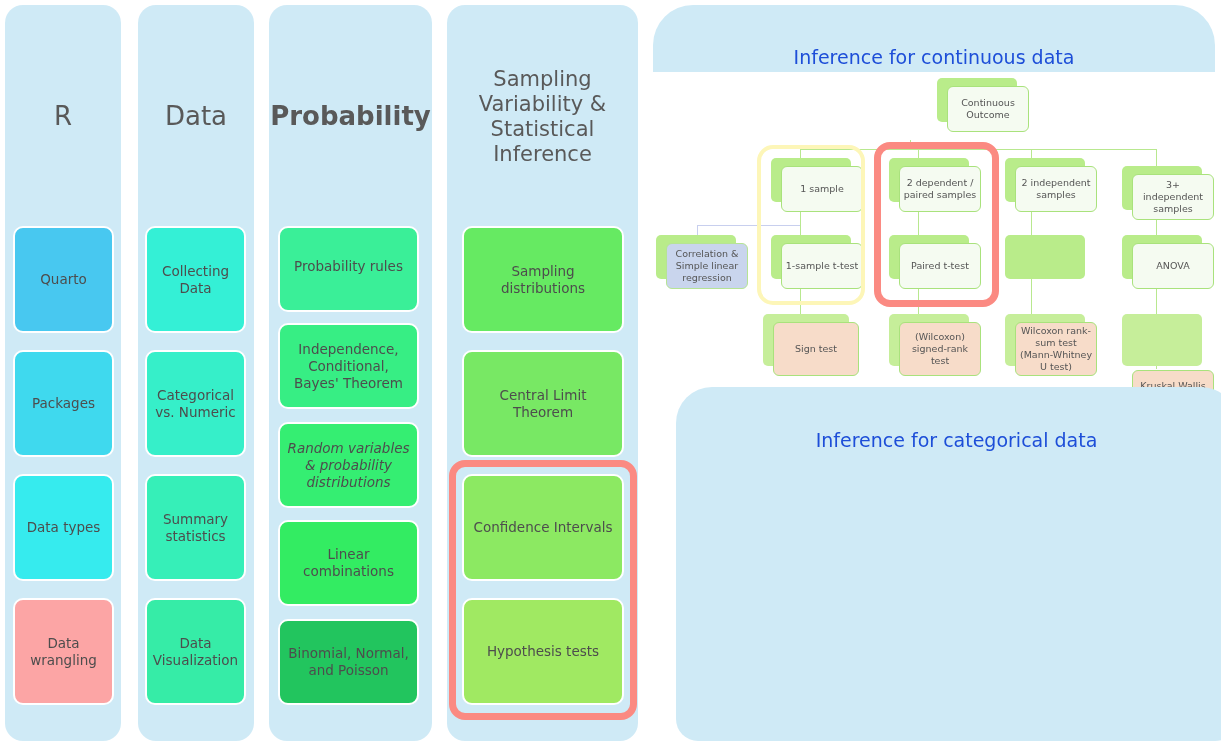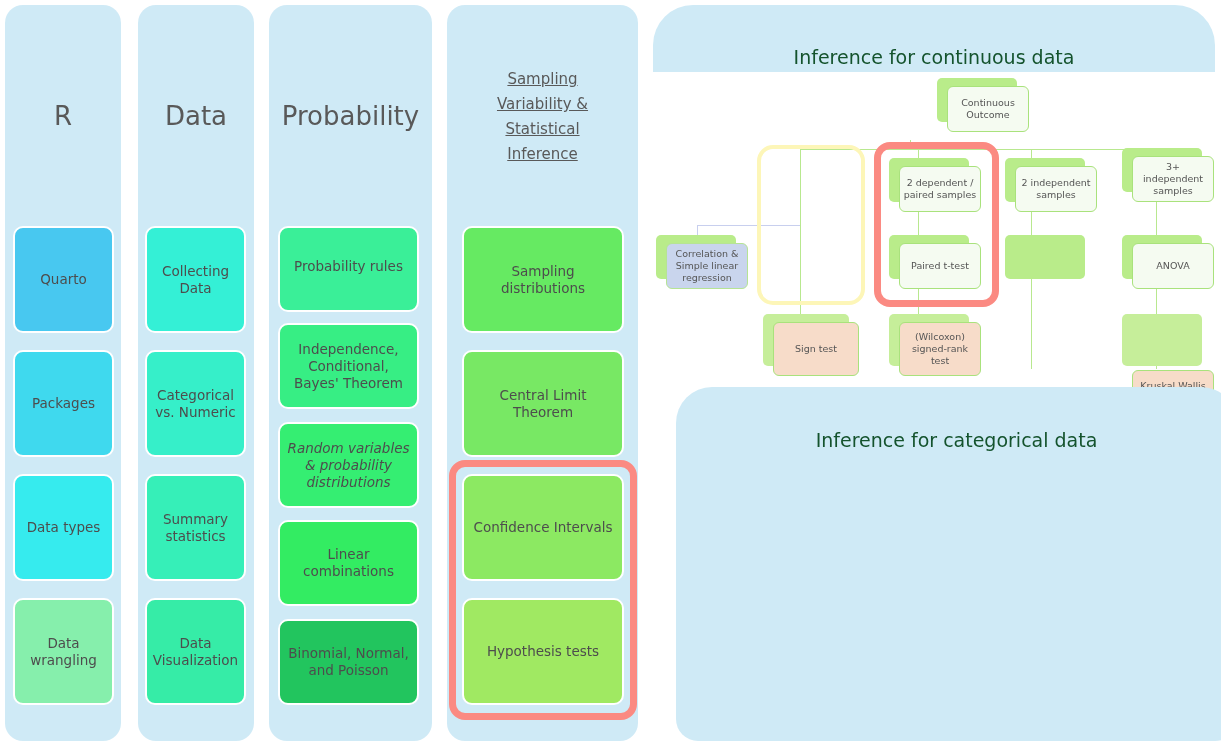--- a/index.html
+++ b/index.html
@@ -6,21 +6,21 @@
   body { width:1221px; height:746px; background:#ffffff; position:relative; overflow:hidden;
          font-family:"DejaVu Sans", sans-serif; color:#555555; }
   .col { position:absolute; background:#cfeaf6; border-radius:18px; }
   .col-title { position:absolute; left:0; right:0; text-align:center; color:#595959; }
   .box { position:absolute; border:2px solid #ffffff; border-radius:10px; box-sizing:border-box;
          display:flex; align-items:center; justify-content:center; text-align:center;
          font-size:13.5px; line-height:17px; color:#4d4d4d; padding:4px; }
   .hl-red { position:absolute; border:7px solid #fb8a82; border-radius:16px; box-sizing:border-box; }
   .hl-yellow { position:absolute; border:4px solid #fdf6b8; border-radius:16px; box-sizing:border-box; }
   .panel { position:absolute; background:#cfeaf6; }
-  .panel-title { position:absolute; left:0; right:0; text-align:center; font-size:19px; color:#14532d; }
+  .panel-title { position:absolute; left:0; right:0; text-align:center; font-size:19px; color:#1d4ed8; }
   .node { position:absolute; width:92px; height:52px; }
   .node .back { position:absolute; left:0; top:0; width:80px; height:44px; background:#b9ec8a; border-radius:5px; }
   .node .front { position:absolute; left:10px; top:8px; width:82px; height:46px; background:#f5fbf1;
                  border:1.5px solid #a9e27c; border-radius:6px; box-sizing:border-box;
                  display:flex; align-items:center; justify-content:center; text-align:center;
                  font-size:9.5px; line-height:12px; color:#555; padding:2px; }
   .node.np .front { background:#f7dcc9; border-color:#a9e27c; }
   .node.np .back { background:#c6ee9a; }
   .node.corr .front { background:#c9d5ed; border-color:#b6e494; }
   .node.corr .back { background:#b9ec8a; }
@@ -28,42 +28,42 @@
   .line.b { background:#c8cfee; }
 </style>
 </head>
 <body>
 
 <div class="col" style="left:5px;top:5px;width:116px;height:736px;">
   <div class="col-title" style="top:96px;font-size:26px;">R</div>
   <div class="box" style="left:8px;top:221px;width:101px;height:107px;background:#48c8f0;">Quarto</div>
   <div class="box" style="left:8px;top:345px;width:101px;height:107px;background:#3fd9ee;">Packages</div>
   <div class="box" style="left:8px;top:469px;width:101px;height:107px;background:#36ebee;">Data types</div>
-  <div class="box" style="left:8px;top:593px;width:101px;height:107px;background:#86efac;">Data wrangling</div>
+  <div class="box" style="left:8px;top:593px;width:101px;height:107px;background:#fca5a5;">Data wrangling</div>
 </div>
 
 <div class="col" style="left:138px;top:5px;width:116px;height:736px;">
   <div class="col-title" style="top:96px;font-size:26px;">Data</div>
   <div class="box" style="left:7px;top:221px;width:101px;height:107px;background:#34f0d6;">Collecting Data</div>
   <div class="box" style="left:7px;top:345px;width:101px;height:107px;background:#36efc9;">Categorical vs. Numeric</div>
   <div class="box" style="left:7px;top:469px;width:101px;height:107px;background:#36efb8;">Summary statistics</div>
   <div class="box" style="left:7px;top:593px;width:101px;height:107px;background:#36eca7;">Data Visualization</div>
 </div>
 
 <div class="col" style="left:269px;top:5px;width:163px;height:736px;">
-  <div class="col-title" style="top:96px;font-size:26px;">Probability</div>
+  <div class="col-title" style="top:96px;font-size:26px;font-weight:bold;">Probability</div>
   <div class="box" style="left:9px;top:221px;width:141px;height:86px;background:#3aef98;align-items:flex-start;padding-top:30px;">Probability rules</div>
   <div class="box" style="left:9px;top:318px;width:141px;height:86px;background:#37ee84;">Independence, Conditional, Bayes' Theorem</div>
   <div class="box" style="left:9px;top:417px;width:141px;height:86px;background:#35ee72;font-style:italic;">Random variables &amp; probability distributions</div>
   <div class="box" style="left:9px;top:515px;width:141px;height:86px;background:#33ec62;">Linear combinations</div>
   <div class="box" style="left:9px;top:614px;width:141px;height:86px;background:#22c55e;">Binomial, Normal, and Poisson</div>
 </div>
 
 <div class="col" style="left:447px;top:5px;width:191px;height:736px;">
-  <div class="col-title" style="top:62px;font-size:15px;line-height:25px;padding:0 22px;text-decoration:underline;">Sampling Variability &amp; Statistical Inference</div>
+  <div class="col-title" style="top:62px;font-size:21px;line-height:25px;padding:0 22px;">Sampling Variability &amp; Statistical Inference</div>
   <div class="box" style="left:15px;top:221px;width:162px;height:107px;background:#66ea62;">Sampling distributions</div>
   <div class="box" style="left:15px;top:345px;width:162px;height:107px;background:#78e864;">Central Limit Theorem</div>
   <div class="box" style="left:15px;top:469px;width:162px;height:107px;background:#8ce962;">Confidence Intervals</div>
   <div class="box" style="left:15px;top:593px;width:162px;height:107px;background:#a0e962;">Hypothesis tests</div>
   <div class="hl-red" style="left:2px;top:455px;width:188px;height:260px;"></div>
 </div>
 
 <div class="panel" style="left:653px;top:5px;width:562px;height:67px;border-radius:40px 40px 0 0;">
   <div class="panel-title" style="top:41px;">Inference for continuous data</div>
 </div>
@@ -77,58 +77,70 @@
   <div class="line" style="left:378px;top:77px;width:1px;height:220px;"></div>
   <div class="line" style="left:503px;top:77px;width:1px;height:220px;"></div>
   <div class="line b" style="left:44px;top:153px;width:103px;height:1px;"></div>
   <div class="line b" style="left:44px;top:153px;width:1px;height:14px;"></div>
 
   <div class="node" style="left:284px;top:6px;">
     <div class="back"></div>
     <div class="front">Continuous Outcome</div>
   </div>
 
+  <div class="node" style="left:118px;top:86px;">
+    <div class="back"></div>
+    <div class="front">1 sample</div>
+  </div>
   <div class="node" style="left:236px;top:86px;">
     <div class="back"></div>
     <div class="front">2 dependent / paired samples</div>
   </div>
   <div class="node" style="left:352px;top:86px;">
     <div class="back"></div>
     <div class="front">2 independent samples</div>
   </div>
-  <div class="node" style="left:469px;top:76px;">
+  <div class="node" style="left:469px;top:94px;">
     <div class="back"></div>
     <div class="front">3+ independent samples</div>
   </div>
 
   <div class="node corr" style="left:3px;top:163px;">
     <div class="back"></div>
     <div class="front">Correlation &amp; Simple linear regression</div>
   </div>
 
+  <div class="node" style="left:118px;top:163px;">
+    <div class="back"></div>
+    <div class="front">1-sample t-test</div>
+  </div>
   <div class="node" style="left:236px;top:163px;">
     <div class="back"></div>
     <div class="front">Paired t-test</div>
   </div>
   <div class="node" style="left:352px;top:163px;">
     <div class="back"></div>
   </div>
   <div class="node" style="left:469px;top:163px;">
     <div class="back"></div>
     <div class="front">ANOVA</div>
   </div>
 
   <div class="node np" style="left:110px;top:242px;width:100px;height:62px;">
     <div class="back" style="width:86px;height:52px;"></div>
     <div class="front" style="width:86px;height:54px;">Sign test</div>
   </div>
   <div class="node np" style="left:236px;top:242px;width:92px;height:62px;">
     <div class="back" style="height:52px;"></div>
     <div class="front" style="height:54px;">(Wilcoxon) signed-rank test</div>
   </div>
+  <div class="node np" style="left:352px;top:242px;width:92px;height:62px;">
+    <div class="back" style="height:52px;"></div>
+    <div class="front" style="height:54px;">Wilcoxon rank-sum test (Mann-Whitney U test)</div>
+  </div>
   <div class="node np" style="left:469px;top:242px;width:92px;height:62px;">
     <div class="back" style="height:52px;"></div>
     <div class="front" style="height:44px;margin-top:48px;">Kruskal Wallis Test</div>
   </div>
 
   <div class="hl-yellow" style="left:104px;top:73px;width:108px;height:160px;"></div>
   <div class="hl-red" style="left:221px;top:70px;width:125px;height:165px;"></div>
 </div>
 
 <div class="panel" style="left:654px;top:387px;width:561px;height:354px;border-radius:36px 36px 22px 22px;margin-left:22px;">

